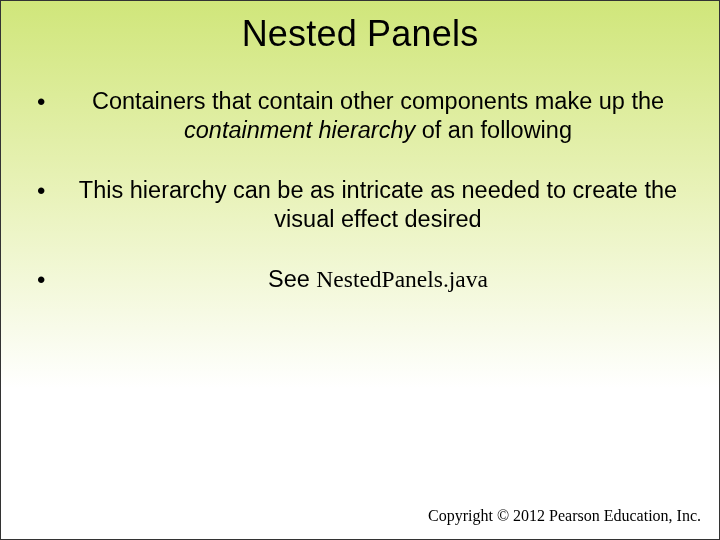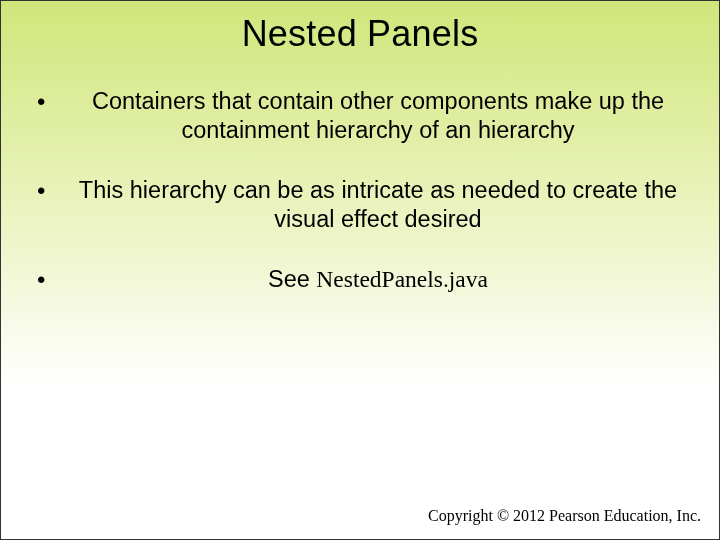--- a/index.html
+++ b/index.html
@@ -33,40 +33,40 @@
     margin-bottom: 30px;
   }
   ul.bullets > li::before {
     content: "•";
     position: absolute;
     left: 4px;
     top: 0;
     font-size: 24px;
     color: #000;
   }
-  .italic { }
+  .italic { font-style: italic; }
   .mono { font-family: Liberation Serif, serif; }
   .footer {
     position: absolute;
     bottom: 14px;
     right: 18px;
     font-size: 16px;
     font-family: "Times New Roman", Times, serif;
     color: #000;
   }
 </style>
 </head>
 <body>
 
 <div class="slide">
   <h1 class="title">Nested Panels</h1>
 
   <ul class="bullets">
     <li>
-      <span>Containers that contain other components make up the </span><span class="italic">containment hierarchy</span><span> of an hierarchy</span>
+      <span>Containers that contain other components make up the </span><span class="italic">containment hierarchy</span><span> of an following</span>
     </li>
     <li>
       <span>This hierarchy can be as intricate as needed to create the visual effect desired</span>
     </li>
     <li>
       <span>See </span><span class="mono">NestedPanels.java</span>
     </li>
   </ul>
 </div>
 

